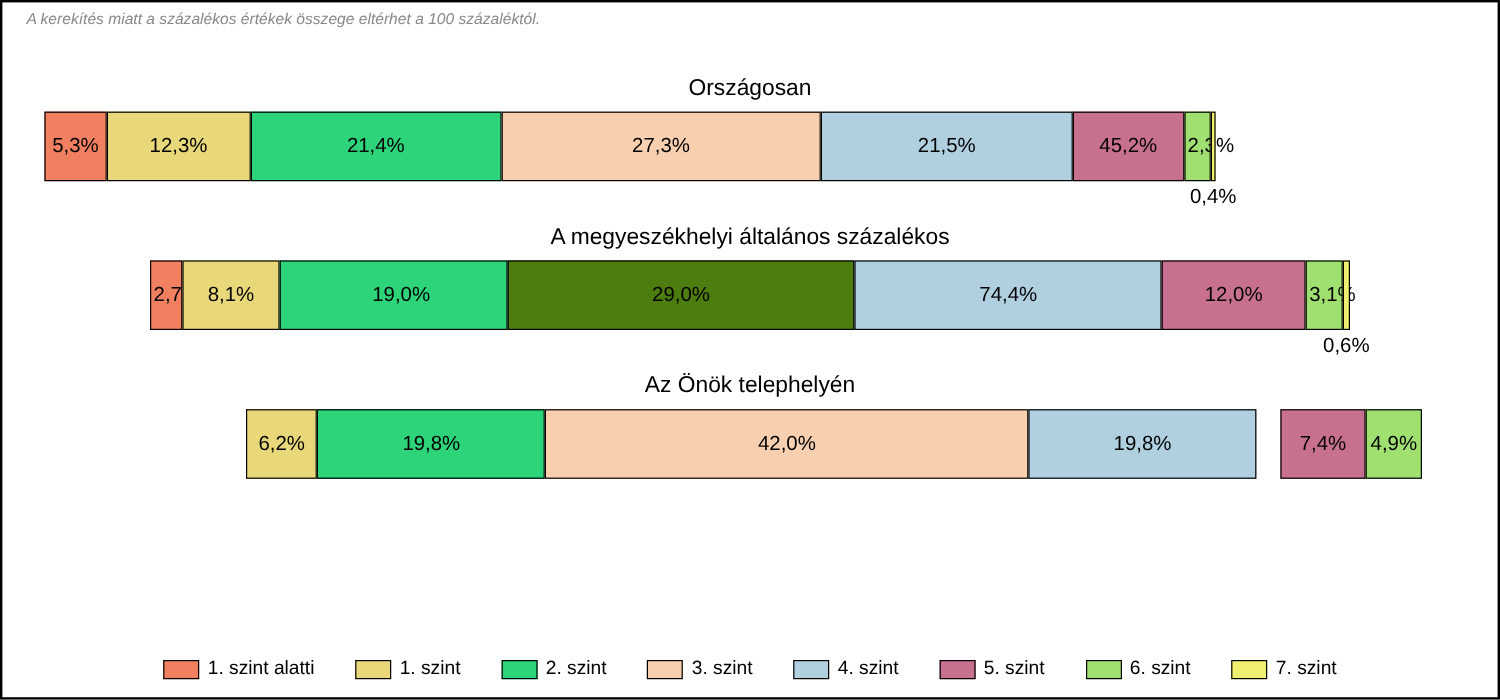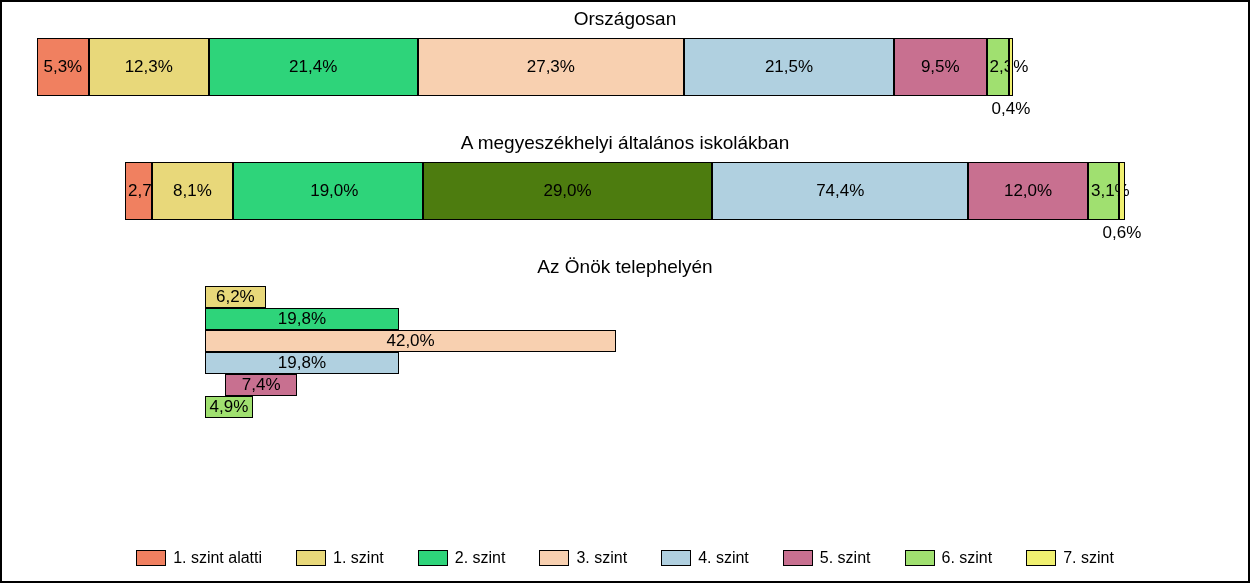--- a/index.html
+++ b/index.html
@@ -74,20 +74,21 @@
   .swatch {
     width: 30px;
     height: 16px;
     border: 1px solid #000;
   }
 </style>
 </head>
 <body>
 
 <div class="chart-frame">
+  <p class="note">A kerekítés miatt a  százalékos értékek összege eltérhet a 100 százaléktól.</p>
 
   <div class="bars-area" id="bars-area">
       <div class="bar-group">
         <div class="bar-title">Országosan</div>
         <div class="bar-row" style="width: 1200px;">
           <div class="bar" style="left: 0px; width: 988px; padding-left: 12px;">
             <div class="seg" style="width: 5.3%; background: rgb(240, 128, 96);">
               <span class="lbl">5,3%</span>
             </div>
             <div class="seg" style="width: 12.3%; background: rgb(232, 216, 122);">
@@ -96,33 +97,33 @@
             <div class="seg" style="width: 21.4%; background: rgb(46, 212, 122);">
               <span class="lbl">21,4%</span>
             </div>
             <div class="seg" style="width: 27.3%; background: rgb(248, 208, 176);">
               <span class="lbl">27,3%</span>
             </div>
             <div class="seg" style="width: 21.5%; background: rgb(176, 208, 224);">
               <span class="lbl">21,5%</span>
             </div>
             <div class="seg" style="width: 9.5%; background: rgb(200, 112, 144);">
-              <span class="lbl">9,5%</span>
+              <span class="lbl">45,2%</span>
             </div>
             <div class="seg" style="width: 2.3%; background: rgb(160, 224, 112);">
               <span class="lbl" style="position: absolute; left: 2px;">2,3%</span>
             </div>
             <div class="seg" style="width: 0.4%; background: rgb(240, 240, 112);">
               <span class="lbl" style="position: absolute; left: 50%; transform: translateX(-50%); top: 60px;">0,4%</span>
             </div>
           </div>
         </div>
       </div>
       <div class="bar-group">
-        <div class="bar-title">A megyeszékhelyi általános iskolákban</div>
+        <div class="bar-title">A megyeszékhelyi általános százalékos</div>
         <div class="bar-row" style="width: 1200px;">
           <div class="bar" style="left: 100px; width: 1000px;">
             <div class="seg" style="width: 2.6973%; background: rgb(240, 128, 96);">
               <span class="lbl" style="position: absolute; left: 2px;">2,7%</span>
             </div>
             <div class="seg" style="width: 8.09191%; background: rgb(232, 216, 122);">
               <span class="lbl">8,1%</span>
             </div>
             <div class="seg" style="width: 18.981%; background: rgb(46, 212, 122); padding-left: 13px;">
               <span class="lbl">19,0%</span>
@@ -141,21 +142,21 @@
             </div>
             <div class="seg" style="width: 0.599401%; background: rgb(240, 240, 112);">
               <span class="lbl" style="position: absolute; left: 50%; transform: translateX(-50%); top: 60px;">0,6%</span>
             </div>
           </div>
         </div>
       </div>
       <div class="bar-group">
         <div class="bar-title">Az Önök telephelyén</div>
         <div class="bar-row" style="width: 1200px;">
-          <div class="bar" style="left: 180px; width: 980px; flex-direction: column;">
+          <div class="bar" style="left: 180px; width: 980px;">
             <div class="seg" style="width: 6.19381%; background: rgb(232, 216, 122);">
               <span class="lbl">6,2%</span>
             </div>
             <div class="seg" style="width: 19.7802%; background: rgb(46, 212, 122);">
               <span class="lbl">19,8%</span>
             </div>
             <div class="seg" style="width: 41.958%; background: rgb(248, 208, 176);">
               <span class="lbl">42,0%</span>
             </div>
             <div class="seg" style="width: 19.7802%; background: rgb(176, 208, 224);">

